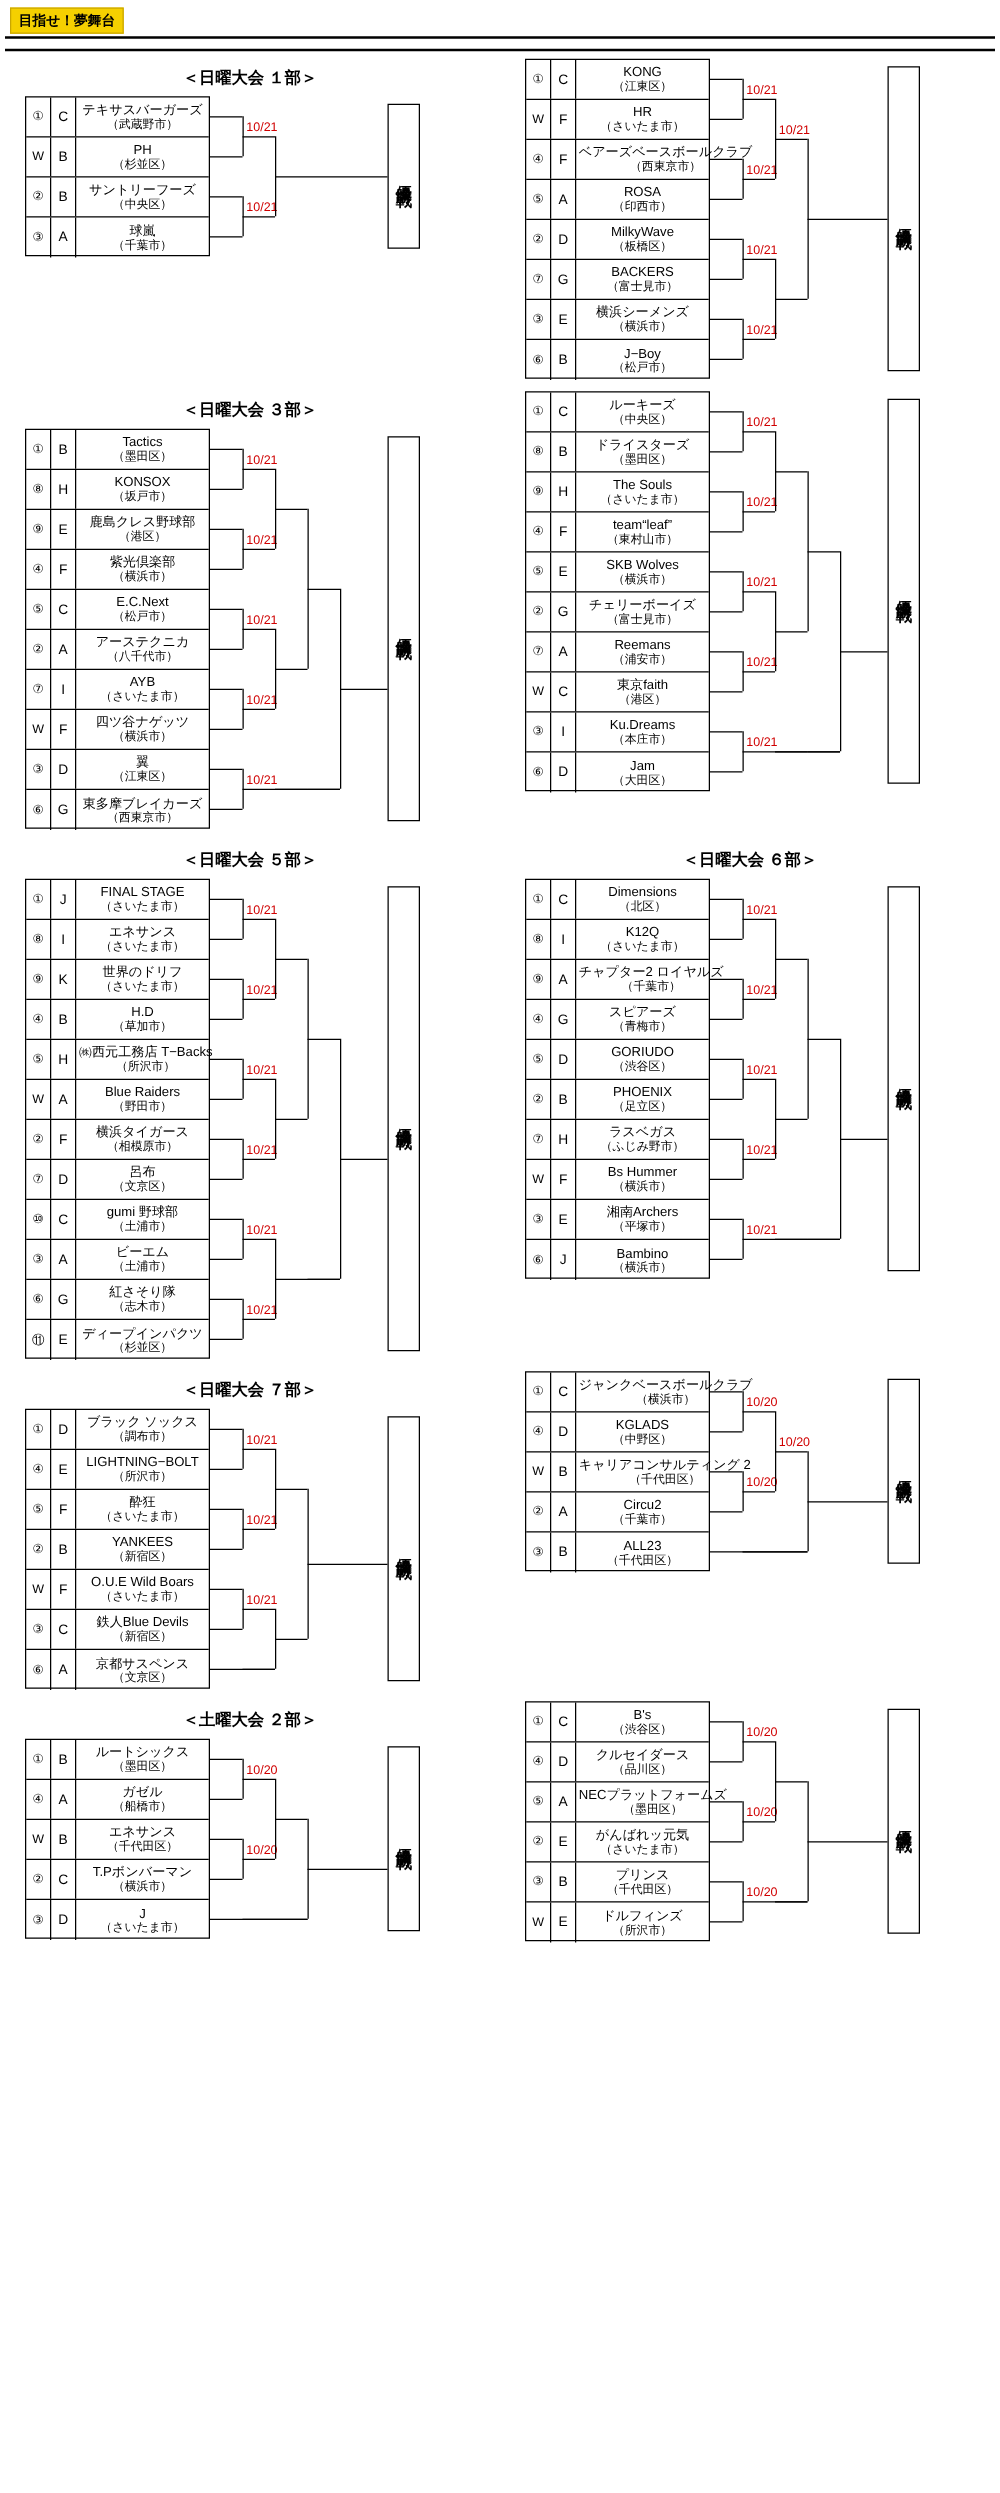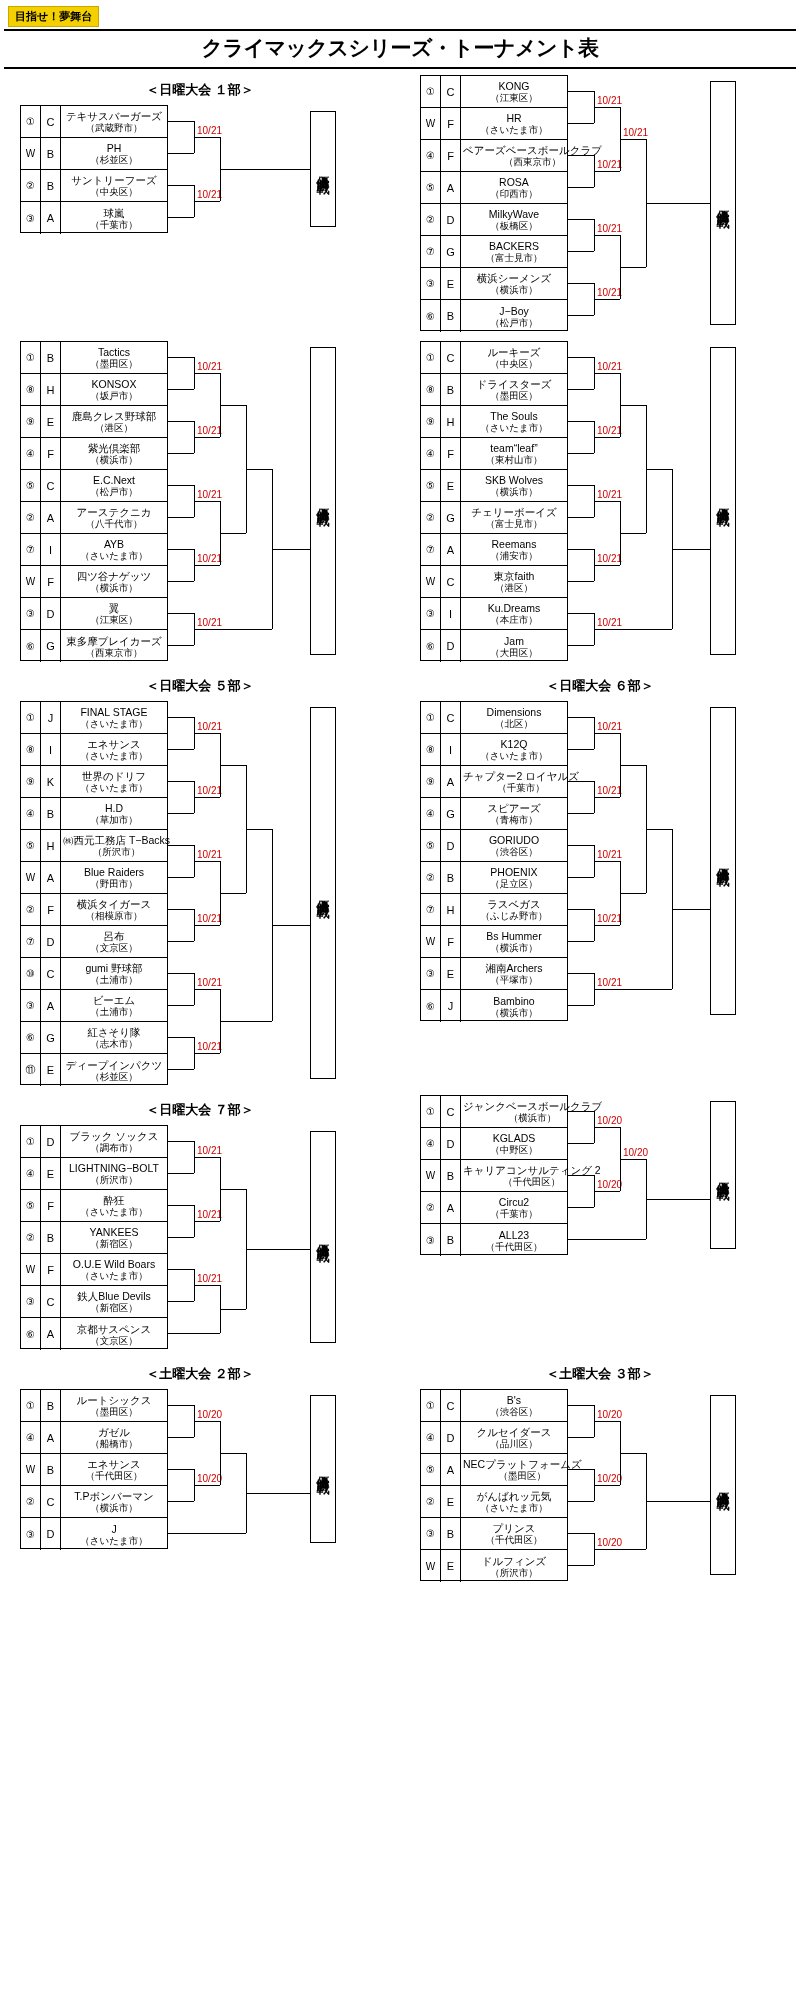--- a/index.html
+++ b/index.html
@@ -57,21 +57,20 @@
 </head>
 <body>
 
 <div class="page">
 
   <div class="kicker">
     <span>目指せ！夢舞台</span>
   </div>
 
   <div class="title-bar">
-    <div class="t2">クライマックスシリーズ・トーナメント表</div>
   </div>
 
   <div class="grid" id="grid">
       <div class="block">
         <div class="block-title">＜日曜大会 １部＞</div>
         <div class="bracket" style="width: 380px; height: 128px;">
           <div class="teams" style="width: 148px; height: 128px;">
             <div class="row" style="height: 32px;">
               <div class="seed">①</div>
               <div class="grp">C</div>
@@ -216,20 +215,21 @@
           <div class="line h" style="left: 210px; top: 64px; width: 26px;"></div>
           <div class="line h" style="left: 210px; top: 192px; width: 26px;"></div>
           <div class="line v" style="left: 236px; top: 64px; height: 128px;"></div>
           <div class="line h" style="left: 236px; top: 128px; width: 64px;"></div>
           <div class="final" style="left: 300px; top: 6px; width: 26px; height: 244px;">
             <span>優勝戦</span>
           </div>
         </div>
       </div>
       <div class="block">
+        <div class="block-title">＜日曜大会 ３部＞</div>
         <div class="bracket" style="width: 380px; height: 320px;">
           <div class="teams" style="width: 148px; height: 320px;">
             <div class="row" style="height: 32px;">
               <div class="seed">①</div>
               <div class="grp">B</div>
               <div class="nm">
                 <div class="n1">Tactics</div>
                 <div class="n2">（墨田区）</div>
               </div>
             </div>
@@ -959,21 +959,20 @@
           <div class="line h" style="left: 210px; top: 64px; width: 26px;"></div>
           <div class="line h" style="left: 210px; top: 144px; width: 26px;"></div>
           <div class="line v" style="left: 236px; top: 64px; height: 80px;"></div>
           <div class="line h" style="left: 236px; top: 104px; width: 64px;"></div>
           <div class="final" style="left: 300px; top: 6px; width: 26px; height: 148px;">
             <span>優勝戦</span>
           </div>
         </div>
       </div>
       <div class="block">
-        <div class="block-title">＜土曜大会 ３部＞</div>
         <div class="bracket" style="width: 380px; height: 192px;">
           <div class="teams" style="width: 148px; height: 192px;">
             <div class="row" style="height: 32px;">
               <div class="seed">①</div>
               <div class="grp">C</div>
               <div class="nm">
                 <div class="n1">B's</div>
                 <div class="n2">（渋谷区）</div>
               </div>
             </div>

